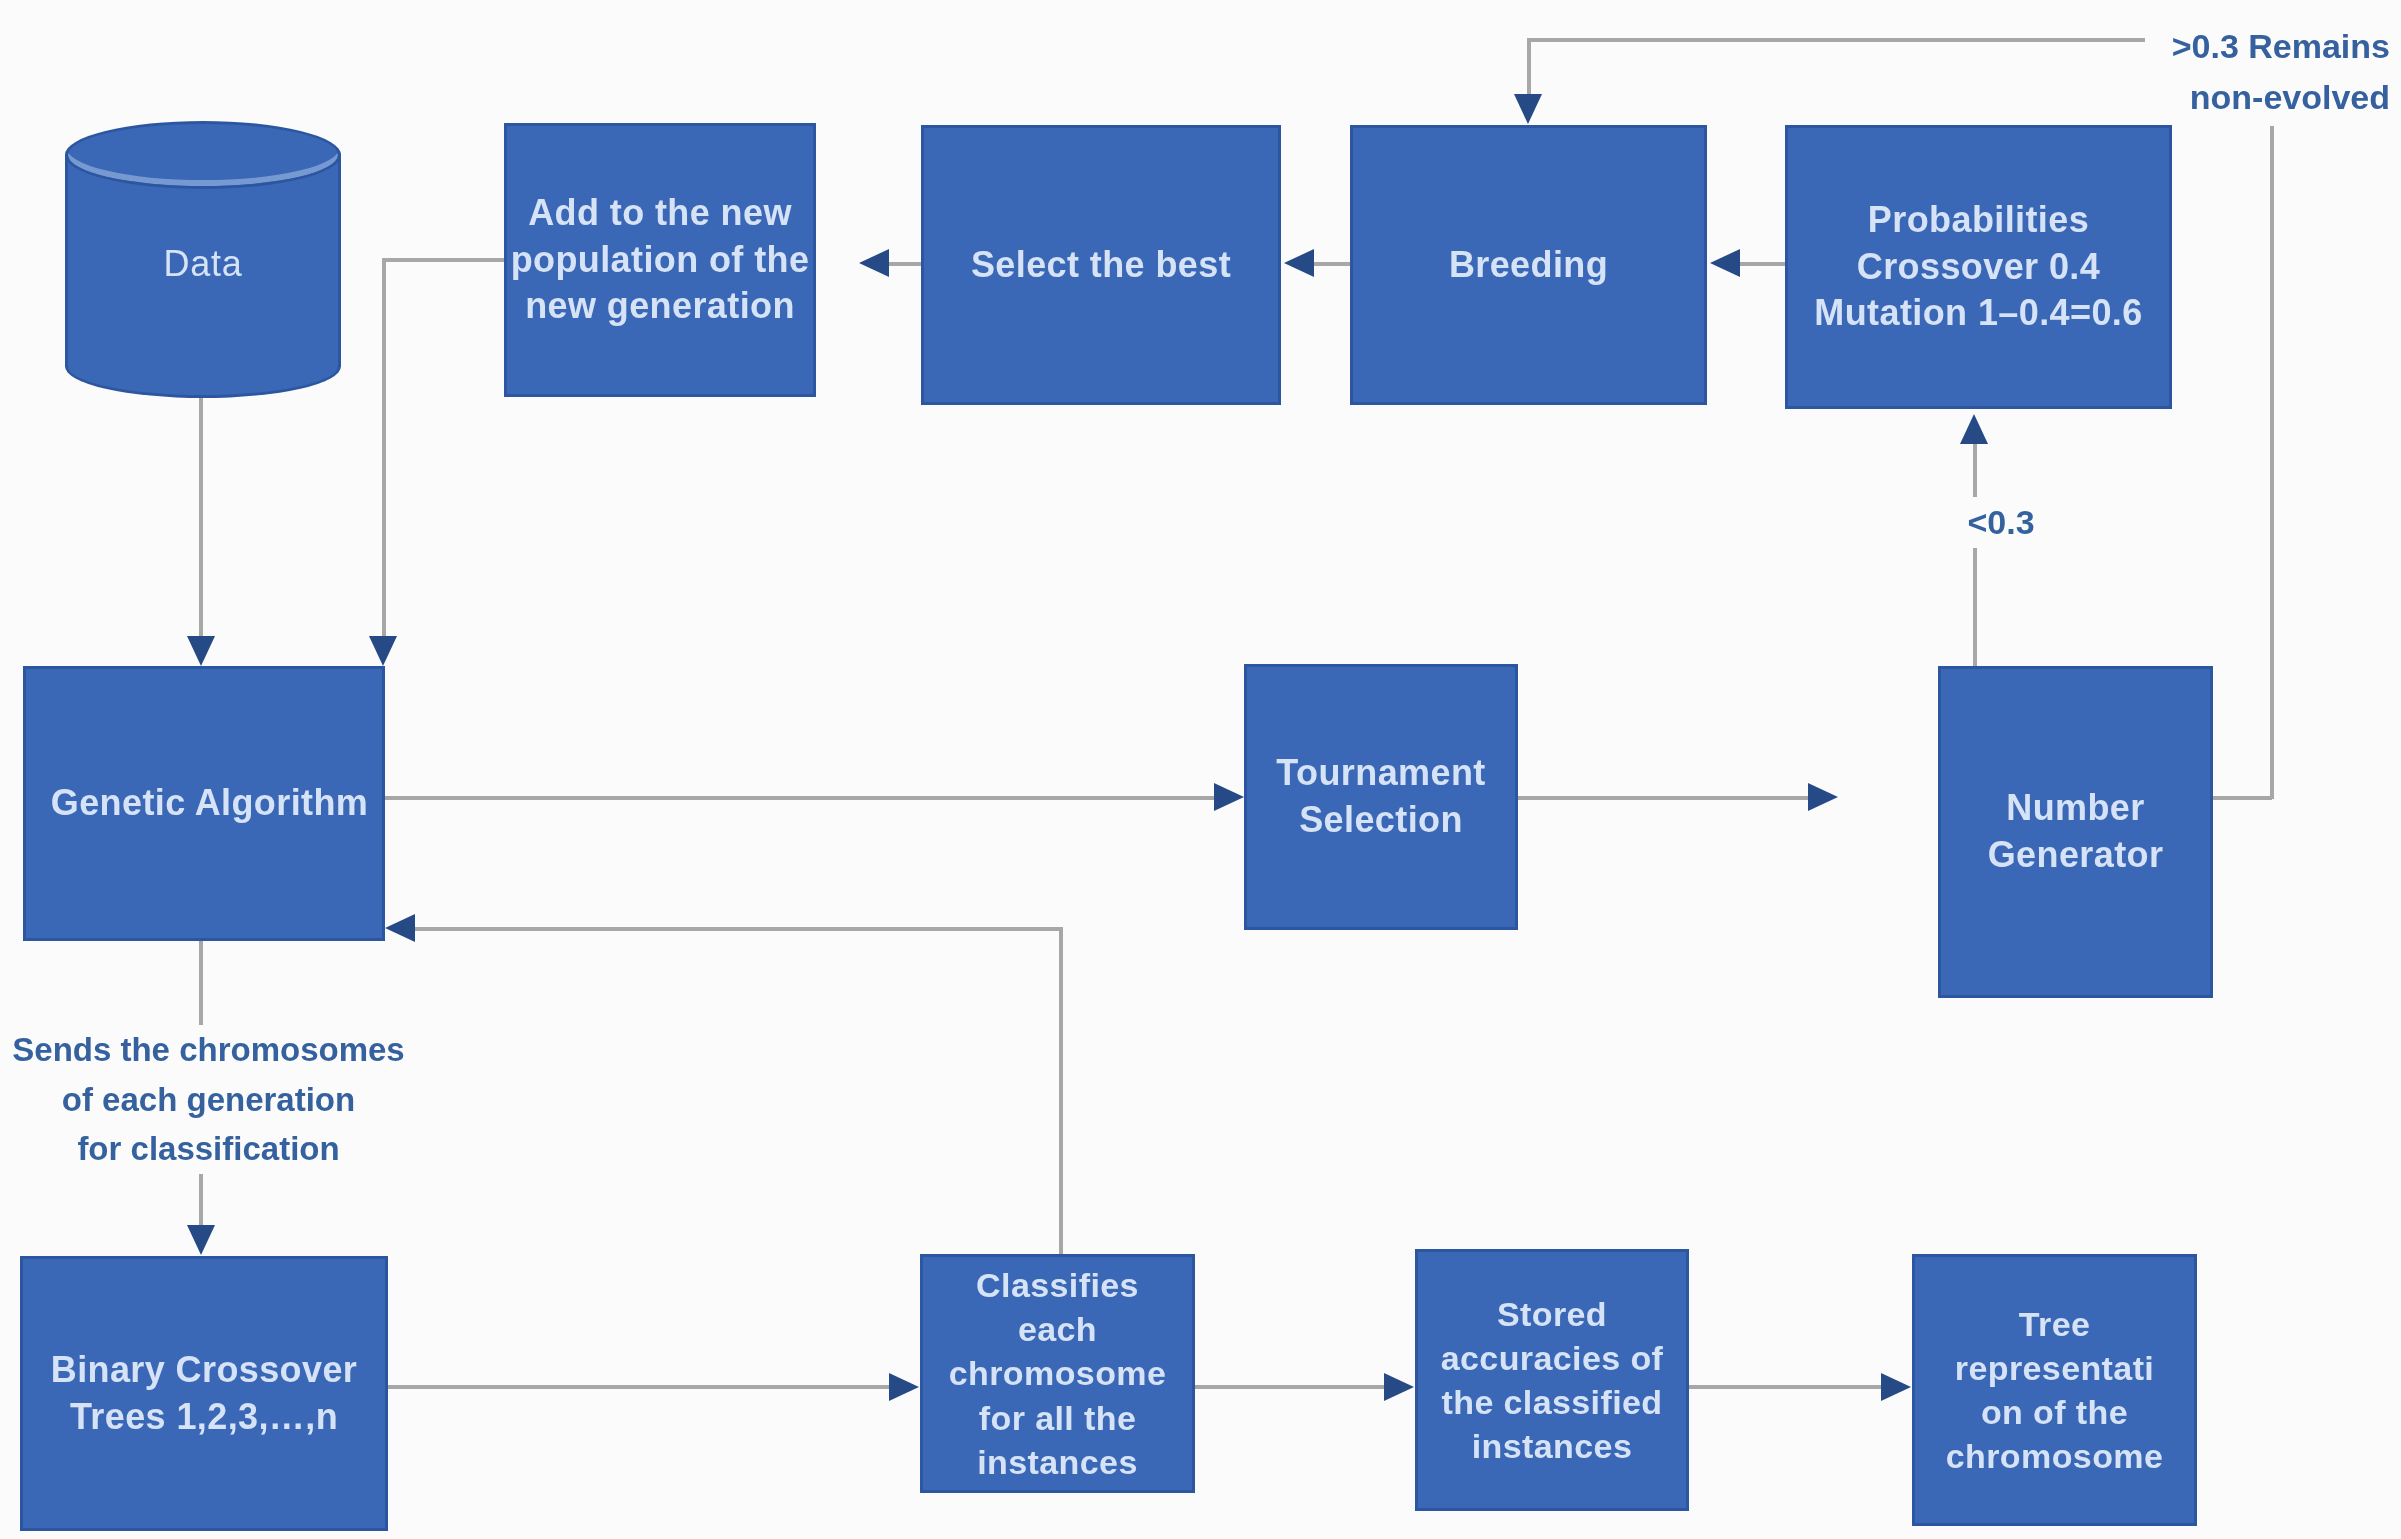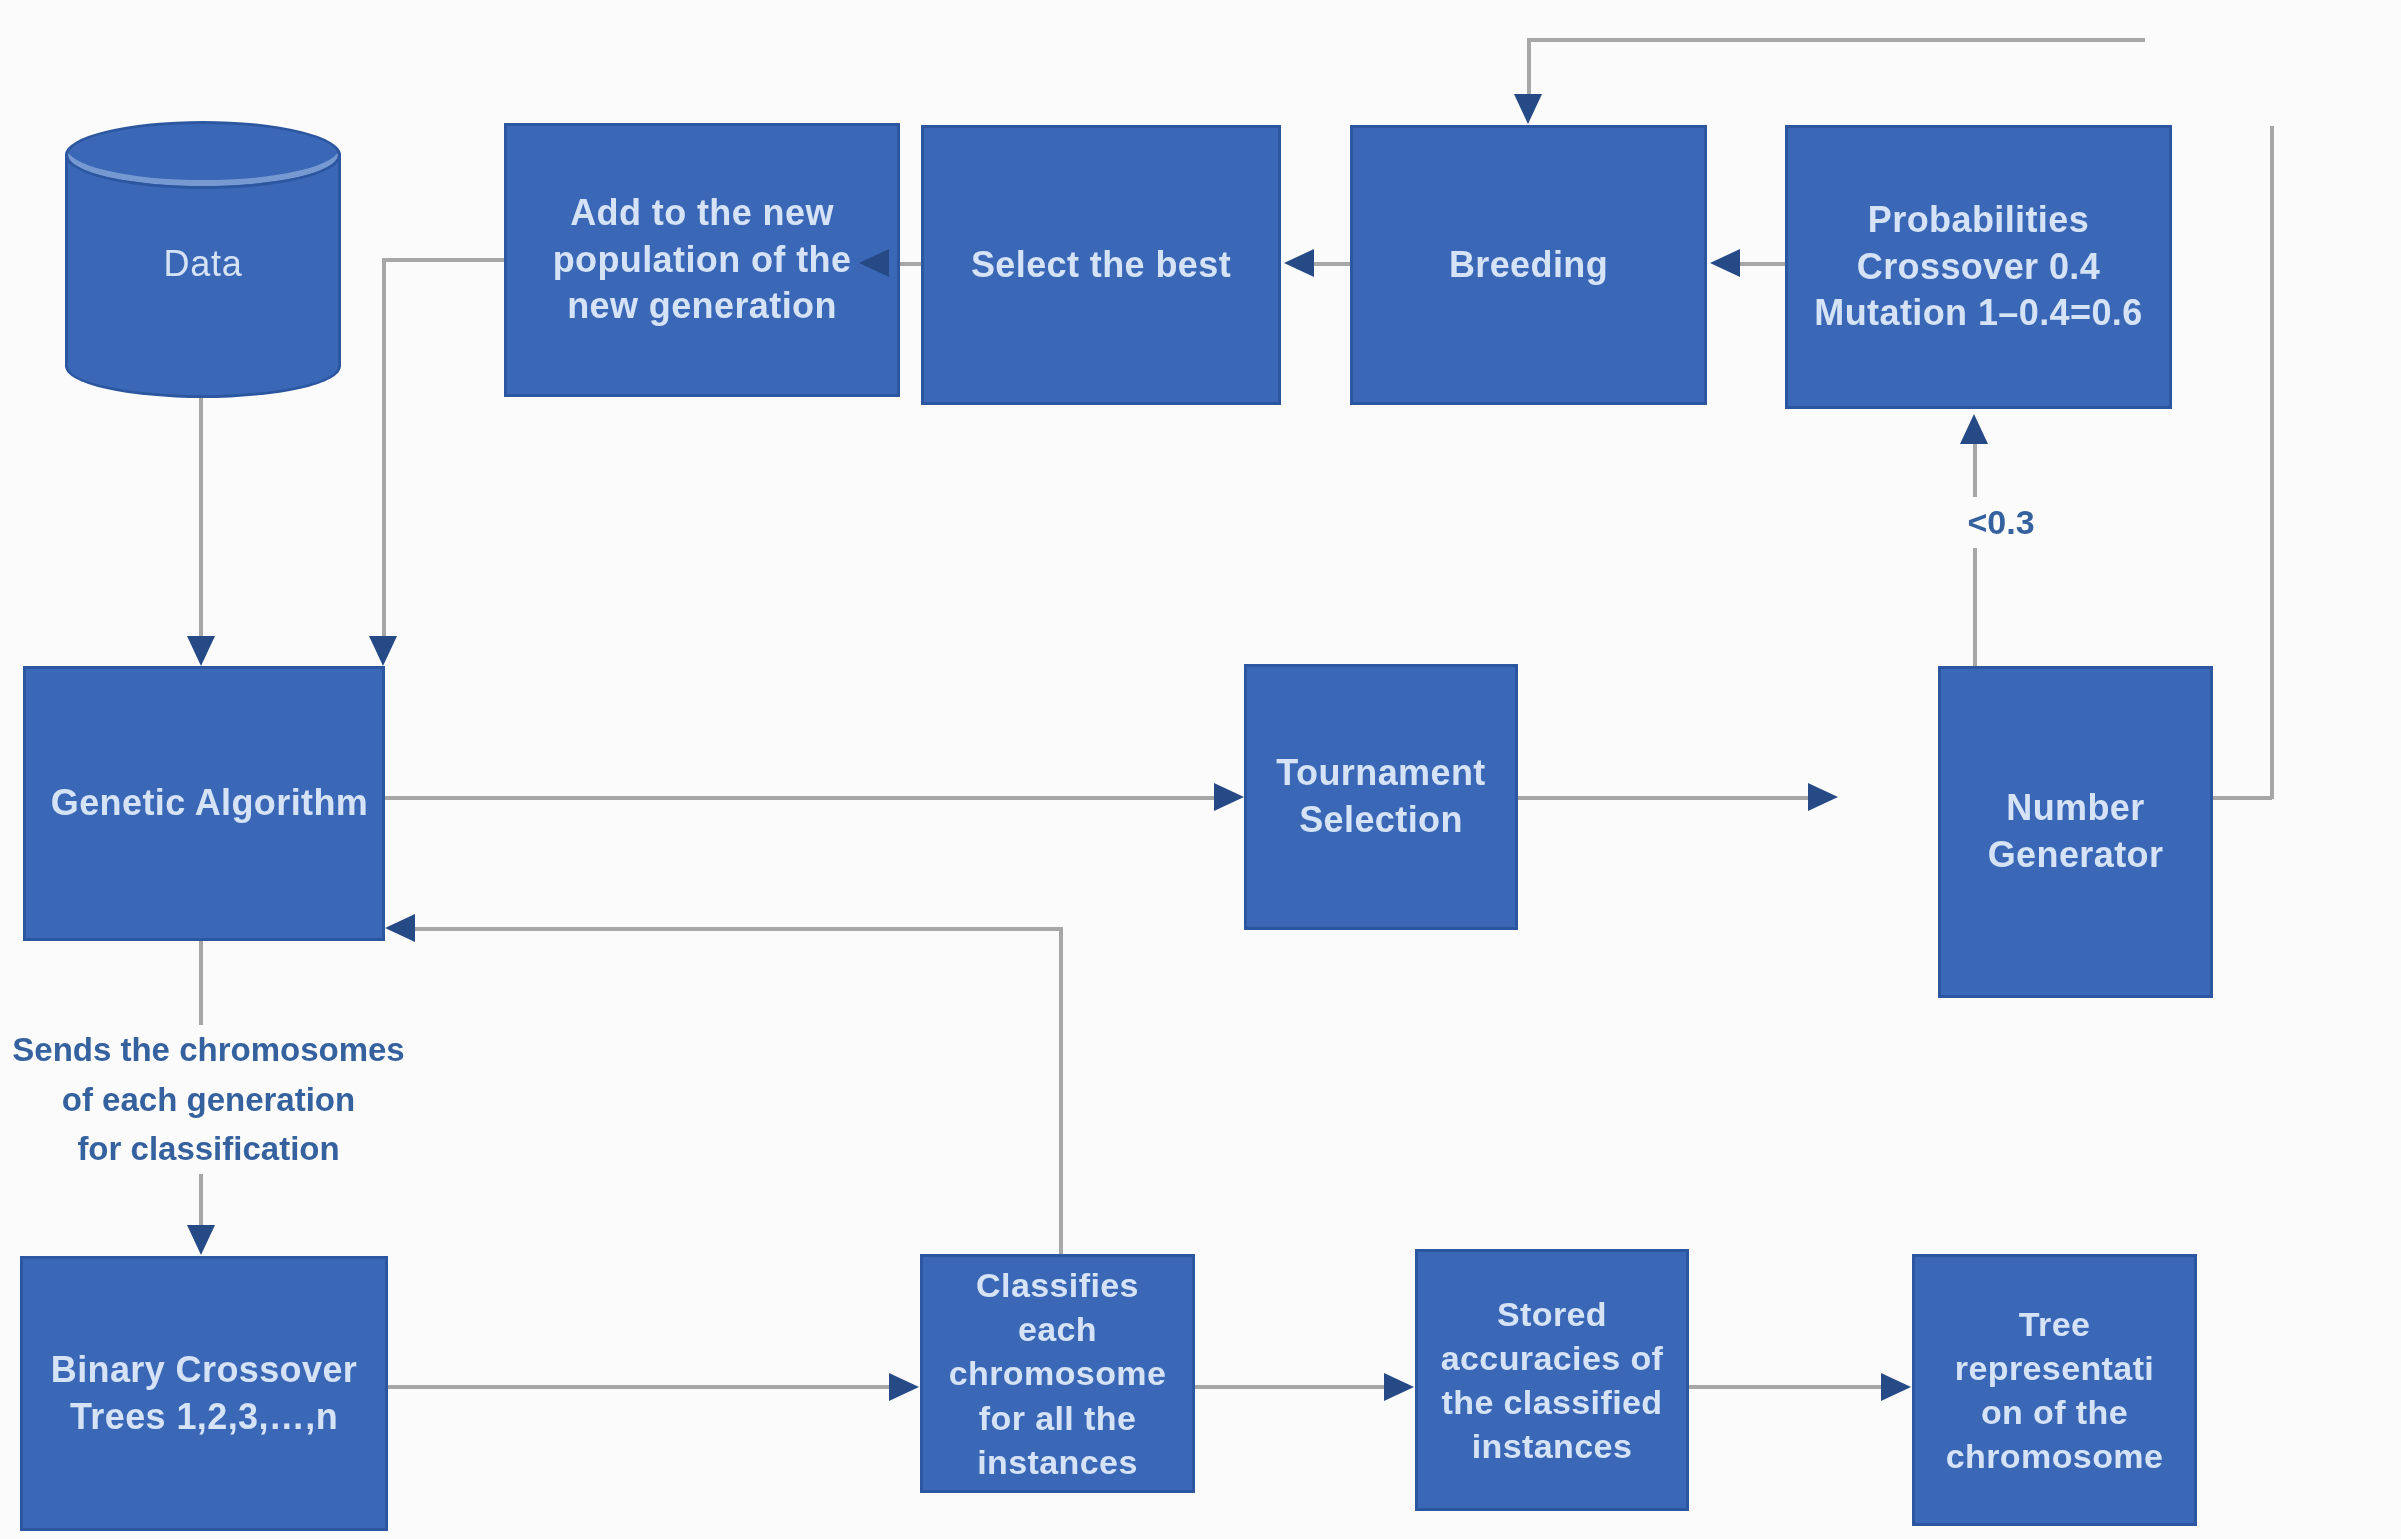--- a/index.html
+++ b/index.html
@@ -124,34 +124,36 @@
   <div class="seg" style="left:1195px;top:1385px;width:189px;height:3.7px;"></div>
   <div class="ah ah-right" style="left:1384px;top:1373px;"></div>
 
   <div class="seg" style="left:1689px;top:1385px;width:192px;height:3.7px;"></div>
   <div class="ah ah-right" style="left:1881px;top:1373px;"></div>
 
   <div class="seg" style="left:1059px;top:927px;width:3.7px;height:327px;"></div>
   <div class="seg" style="left:415px;top:927px;width:647px;height:3.7px;"></div>
   <div class="ah ah-left" style="left:385px;top:914px;"></div>
 
+  <div class="annotation" style="left:2009px;top:21px;width:381px;text-align:right;">&gt;0.3 Remains
+non-evolved</div>
 
   <div class="annotation" style="left:1934px;top:497px;width:134px;text-align:center;background:var(--page-bg);">&lt;0.3</div>
 
   <div class="annotation" style="left:0px;top:1025px;width:417px;text-align:center;background:var(--page-bg);font-size:33px;">Sends the chromosomes
 of each generation
 for classification</div>
 
   <div class="cylinder" style="left:65px;top:121px;width:276px;height:277px;">
     <div class="cyl-body"></div>
     <div class="cyl-top"></div>
     <div class="cyl-label">Data</div>
   </div>
 
-  <div class="node" style="left:504px;top:123px;width:396px;height:274px;">
+  <div class="node" style="left:504px;top:123px;width:312px;height:274px;">
     <span class="node-label">Add to the new
 population of the
 new generation</span>
   </div>
 
   <div class="node" style="left:921px;top:125px;width:360px;height:280px;">
     <span class="node-label">Select the best</span>
   </div>
 
   <div class="node" style="left:1350px;top:125px;width:357px;height:280px;">

